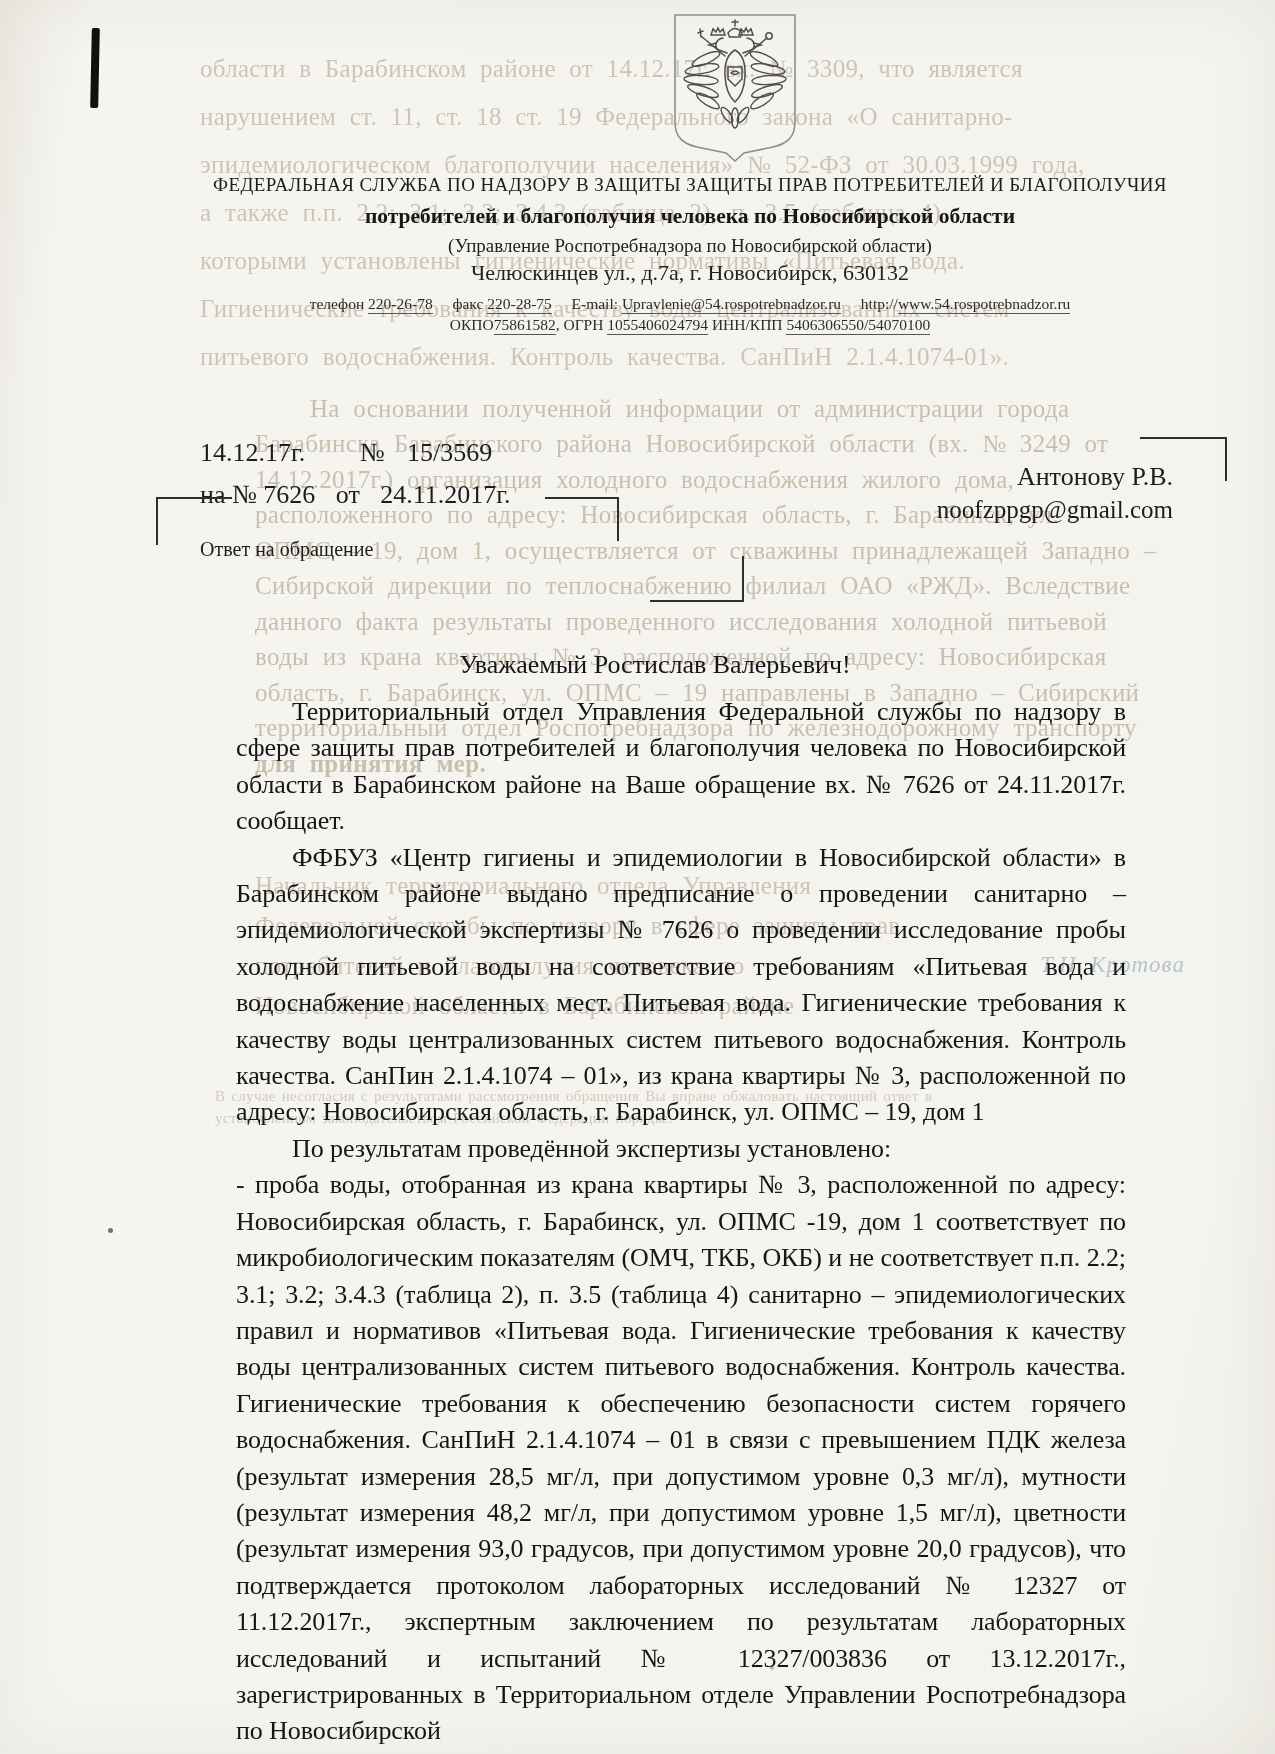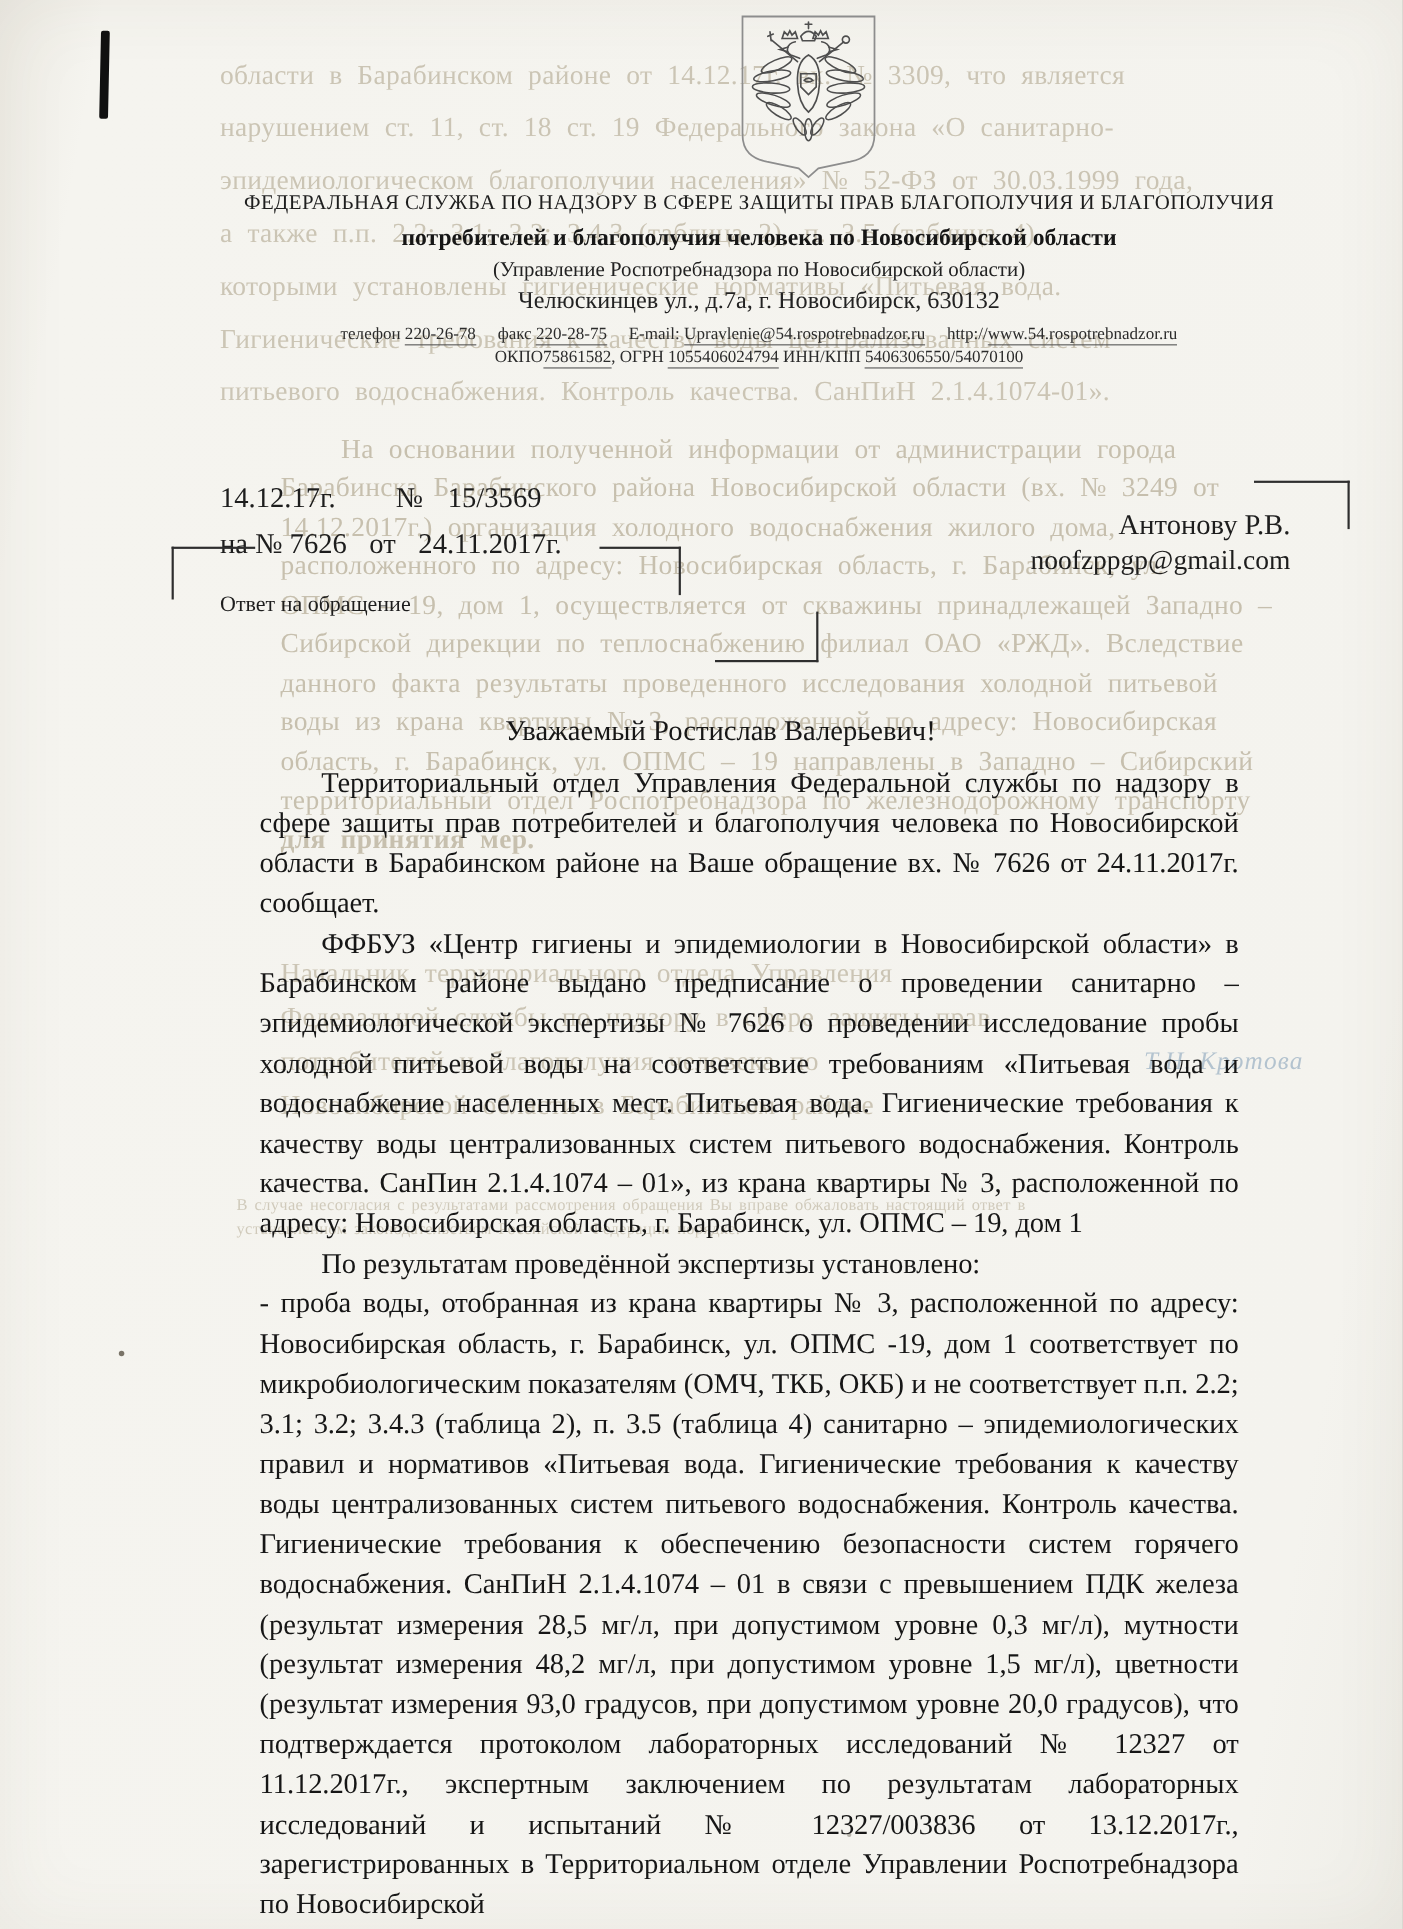--- a/index.html
+++ b/index.html
@@ -131,21 +131,21 @@
         <ellipse cx="102" cy="79" rx="16" ry="4.5" transform="rotate(-18 102 79)"></ellipse>
         <ellipse cx="97" cy="89" rx="13" ry="4.2" transform="rotate(-32 97 89)"></ellipse>
         <ellipse cx="62" cy="103" rx="9" ry="3.5" transform="rotate(55 62 103)"></ellipse>
         <ellipse cx="70" cy="106" rx="10" ry="3.5" transform="rotate(90 70 106)"></ellipse>
         <ellipse cx="78" cy="103" rx="9" ry="3.5" transform="rotate(-55 78 103)"></ellipse>
       </g>
     </svg>
   </div>
 
   <div class="head">
-    <div class="svc">ФЕДЕРАЛЬНАЯ СЛУЖБА ПО НАДЗОРУ В СФЕРЕ ЗАЩИТЫ ПРАВ БЛАГОПОЛУЧИЯ И БЛАГОПОЛУЧИЯ</div>
+    <div class="svc">ФЕДЕРАЛЬНАЯ СЛУЖБА ПО НАДЗОРУ В ЗАЩИТЫ ЗАЩИТЫ ПРАВ ПОТРЕБИТЕЛЕЙ И БЛАГОПОЛУЧИЯ</div>
     <div class="dept" style="margin-top:0;">потребителей и благополучия человека по Новосибирской области</div>
     <div class="short">(Управление Роспотребнадзора по Новосибирской области)</div>
     <div class="addr">Челюскинцев ул., д.7а, г. Новосибирск, 630132</div>
     <div class="contacts">
       <span>телефон</span>
       <span class="u">220-26-78</span>
       <span class="gap"></span>
       <span>факс</span>
       <span class="u">220-28-75</span>
       <span class="gap"></span>

